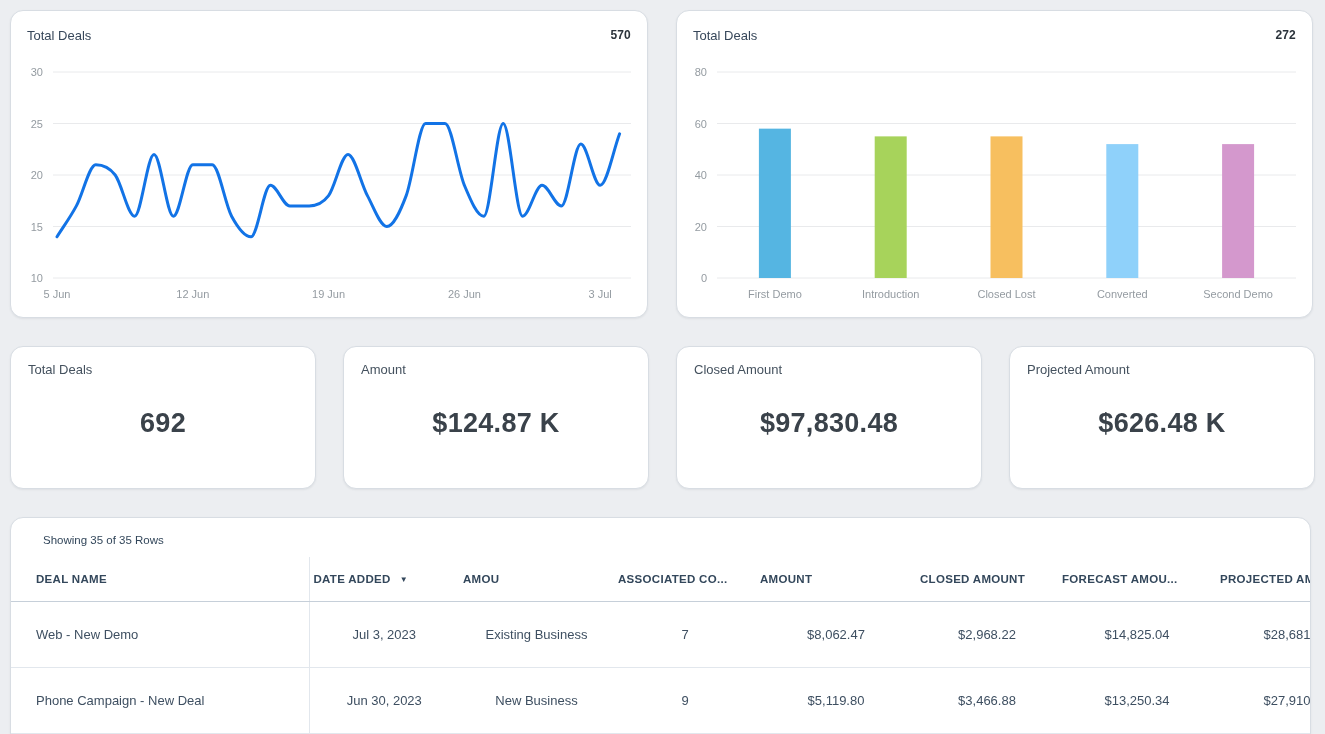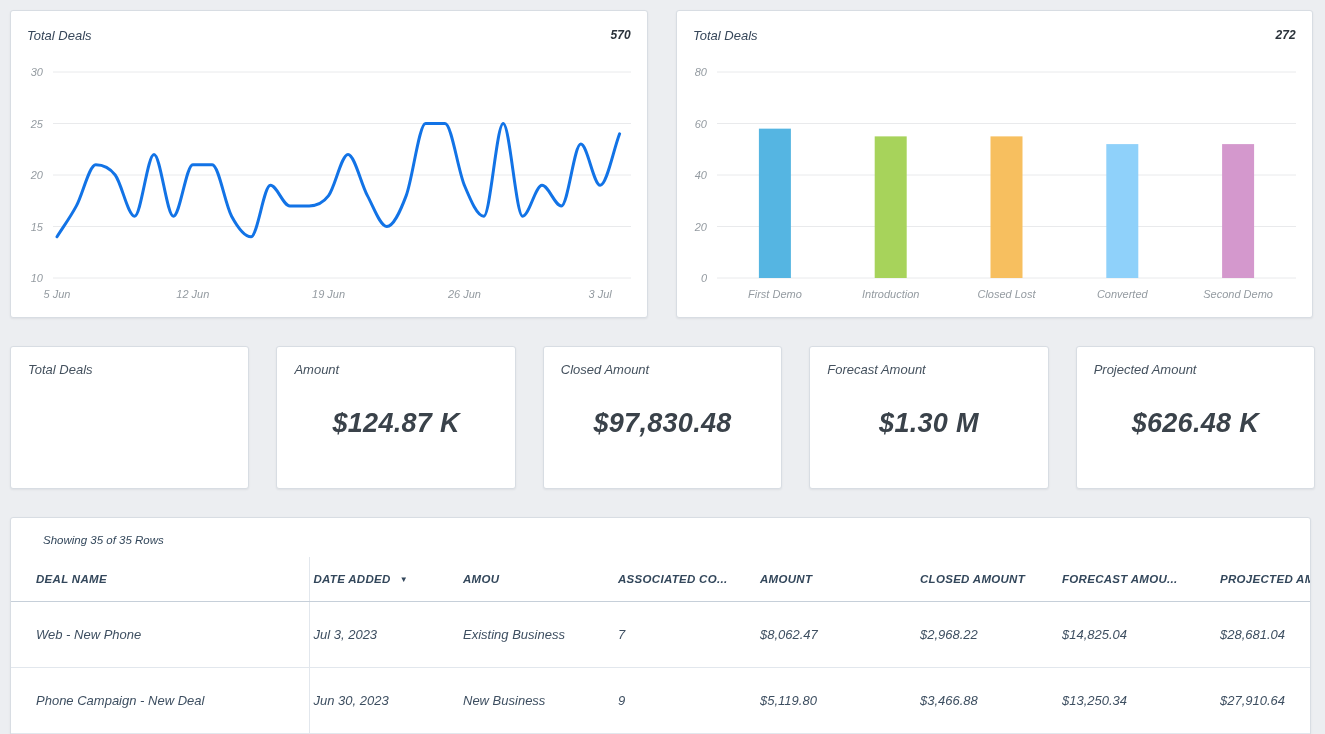--- a/index.html
+++ b/index.html
@@ -9,23 +9,22 @@
     background: #eceef1;
     font-family: "Liberation Sans", sans-serif;
     color: #37475a;
     overflow: hidden;
   }
   .page { padding: 10px; }
   .row { display: flex; }
   .card {
     background: #ffffff;
     border: 1px solid #d8dde3;
-    border-radius: 3px;
+    border-radius: 13px;
     box-shadow: 0 1px 2px rgba(45,62,80,0.08);
-    font-style: italic;
   }
 
   
   .charts-row { gap: 28px; }
   .chart-card { height: 308px; padding: 13px 16px 8px 16px; }
   .chart-card.line { width: 638px; }
   .chart-card.bar  { width: 637px; }
   .chart-head { display: flex; justify-content: space-between; align-items: center; height: 22px; }
   .chart-title { font-size: 13px; color: #37475a; }
   .chart-total { font-size: 12px; font-weight: bold; color: #2b333b; letter-spacing: .2px; }
@@ -51,21 +50,21 @@
   .table-showing { font-size: 11.5px; color: #33475b; padding: 16px 0 11px 32px; }
   .table-wrap { overflow: hidden; width: 1299px; }
   table { border-collapse: collapse; table-layout: fixed; width: 1365px; }
   th {
     height: 44px; font-size: 11.5px; font-weight: bold; color: #33475b;
     text-align: left; letter-spacing: .3px; white-space: nowrap;
     border-bottom: 1px solid #c6cfd9; padding: 0 4px;
   }
   td {
     height: 66px; font-size: 13px; color: #3e4f61;
-    white-space: nowrap;
+    text-align: center; white-space: nowrap;
     border-bottom: 1px solid #e2e7ed; padding: 0 4px;
   }
   th:first-child, td:first-child {
     text-align: left; padding-left: 25px;
     border-right: 1px solid #e2e7ed;
   }
   .caret { font-size: 8px; color: #33475b; margin-left: 9px; vertical-align: 1px; }
 </style>
 </head>
 <body>
@@ -125,32 +124,29 @@
           <text x="429.3" y="252" text-anchor="middle" class="axis-label">Converted</text>
           <rect x="529.1" y="98.1" width="32" height="133.9" fill="#d498cd"></rect>
           <text x="545.1" y="252" text-anchor="middle" class="axis-label">Second Demo</text>
         </svg>
     </section>
   </div>
 
   <div class="row kpi-row">
     <section class="card kpi-card">
       <span class="kpi-label">Total Deals</span>
+      <div class="kpi-value">692</div>
     </section>
     <section class="card kpi-card">
       <span class="kpi-label">Amount</span>
       <div class="kpi-value">$124.87 K</div>
     </section>
     <section class="card kpi-card">
       <span class="kpi-label">Closed Amount</span>
       <div class="kpi-value">$97,830.48</div>
-    </section>
-    <section class="card kpi-card">
-      <span class="kpi-label">Forecast Amount</span>
-      <div class="kpi-value">$1.30 M</div>
     </section>
     <section class="card kpi-card">
       <span class="kpi-label">Projected Amount</span>
       <div class="kpi-value">$626.48 K</div>
     </section>
   </div>
 
   <section class="card table-card">
     <div class="table-showing">Showing 35 of 35 Rows</div>
     <div class="table-wrap">
@@ -172,21 +168,21 @@
               <th><span>AMOU</span></th>
               <th><span>ASSOCIATED CO...</span></th>
               <th><span>AMOUNT</span></th>
               <th><span>CLOSED AMOUNT</span></th>
               <th><span>FORECAST AMOU...</span></th>
               <th><span>PROJECTED AMOUNT</span></th>
             </tr>
           </thead>
         <tbody id="tbody">
             <tr>
-              <td>Web - New Phone</td>
+              <td>Web - New Demo</td>
               <td>Jul 3, 2023</td>
               <td>Existing Business</td>
               <td>7</td>
               <td>$8,062.47</td>
               <td>$2,968.22</td>
               <td>$14,825.04</td>
               <td>$28,681.04</td>
             </tr>
             <tr>
               <td>Phone Campaign - New Deal</td>

